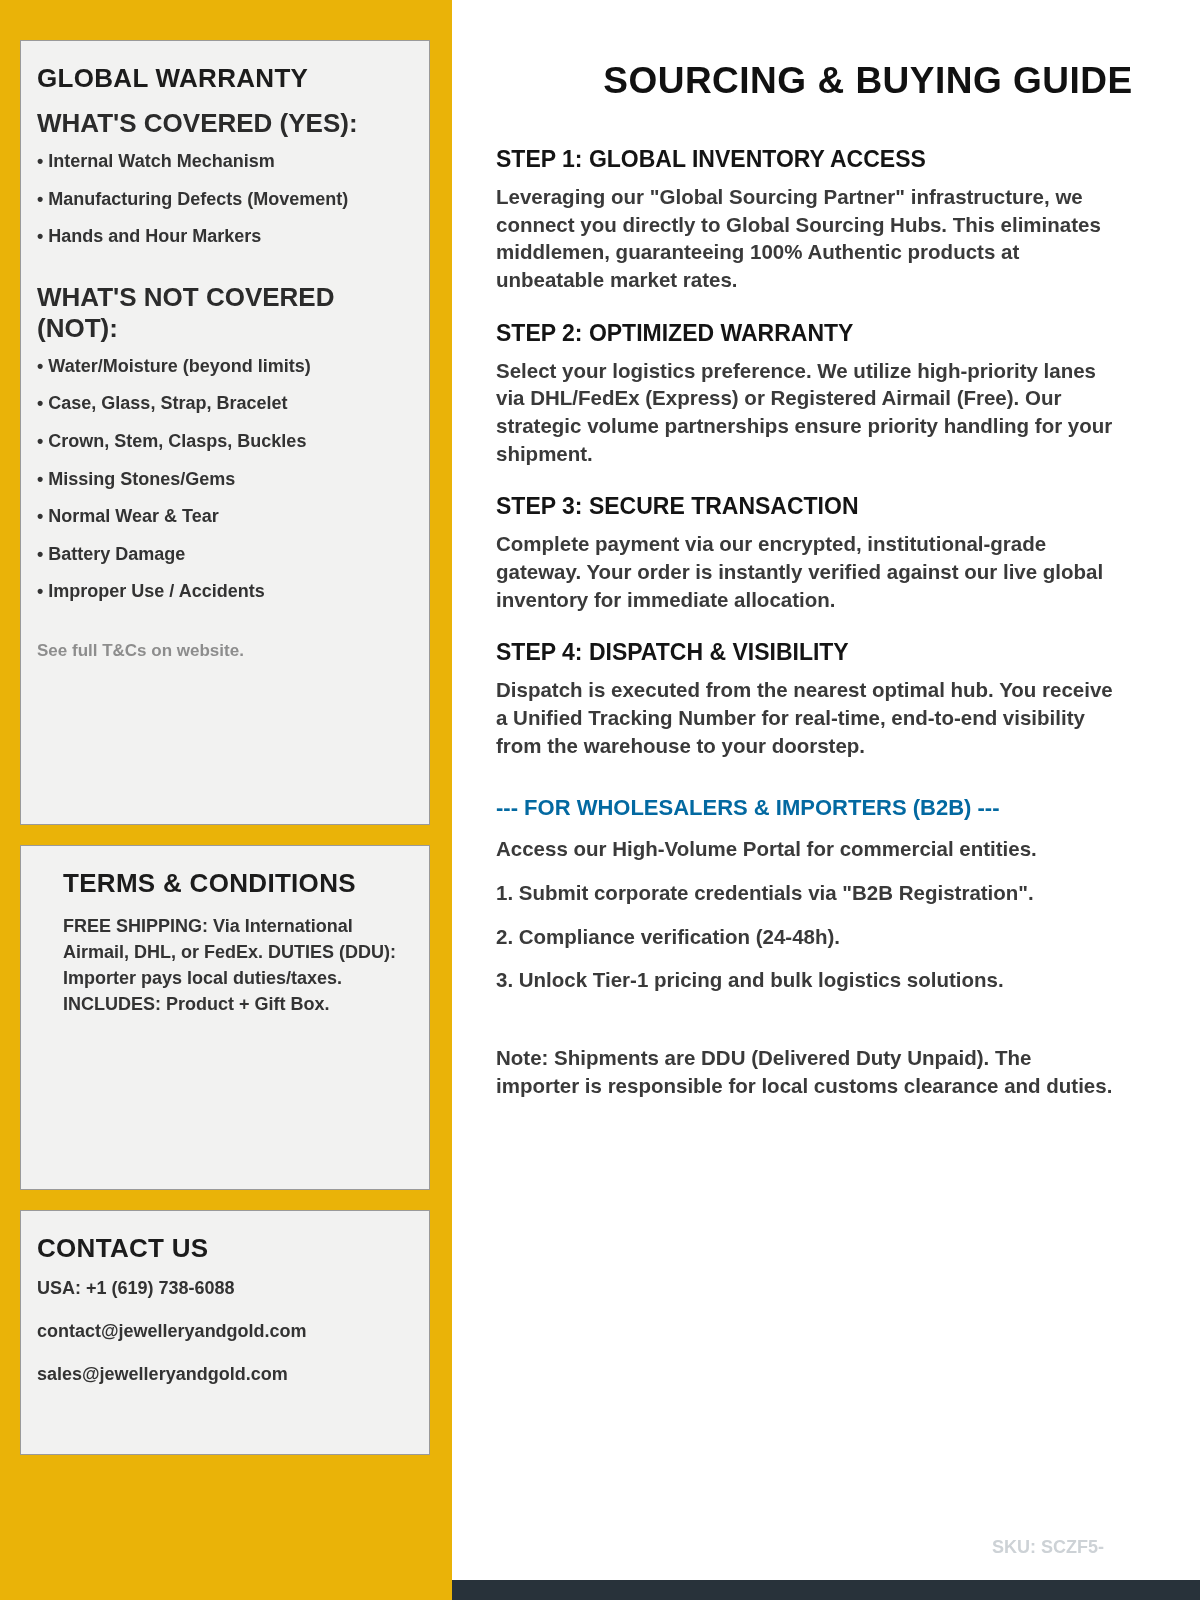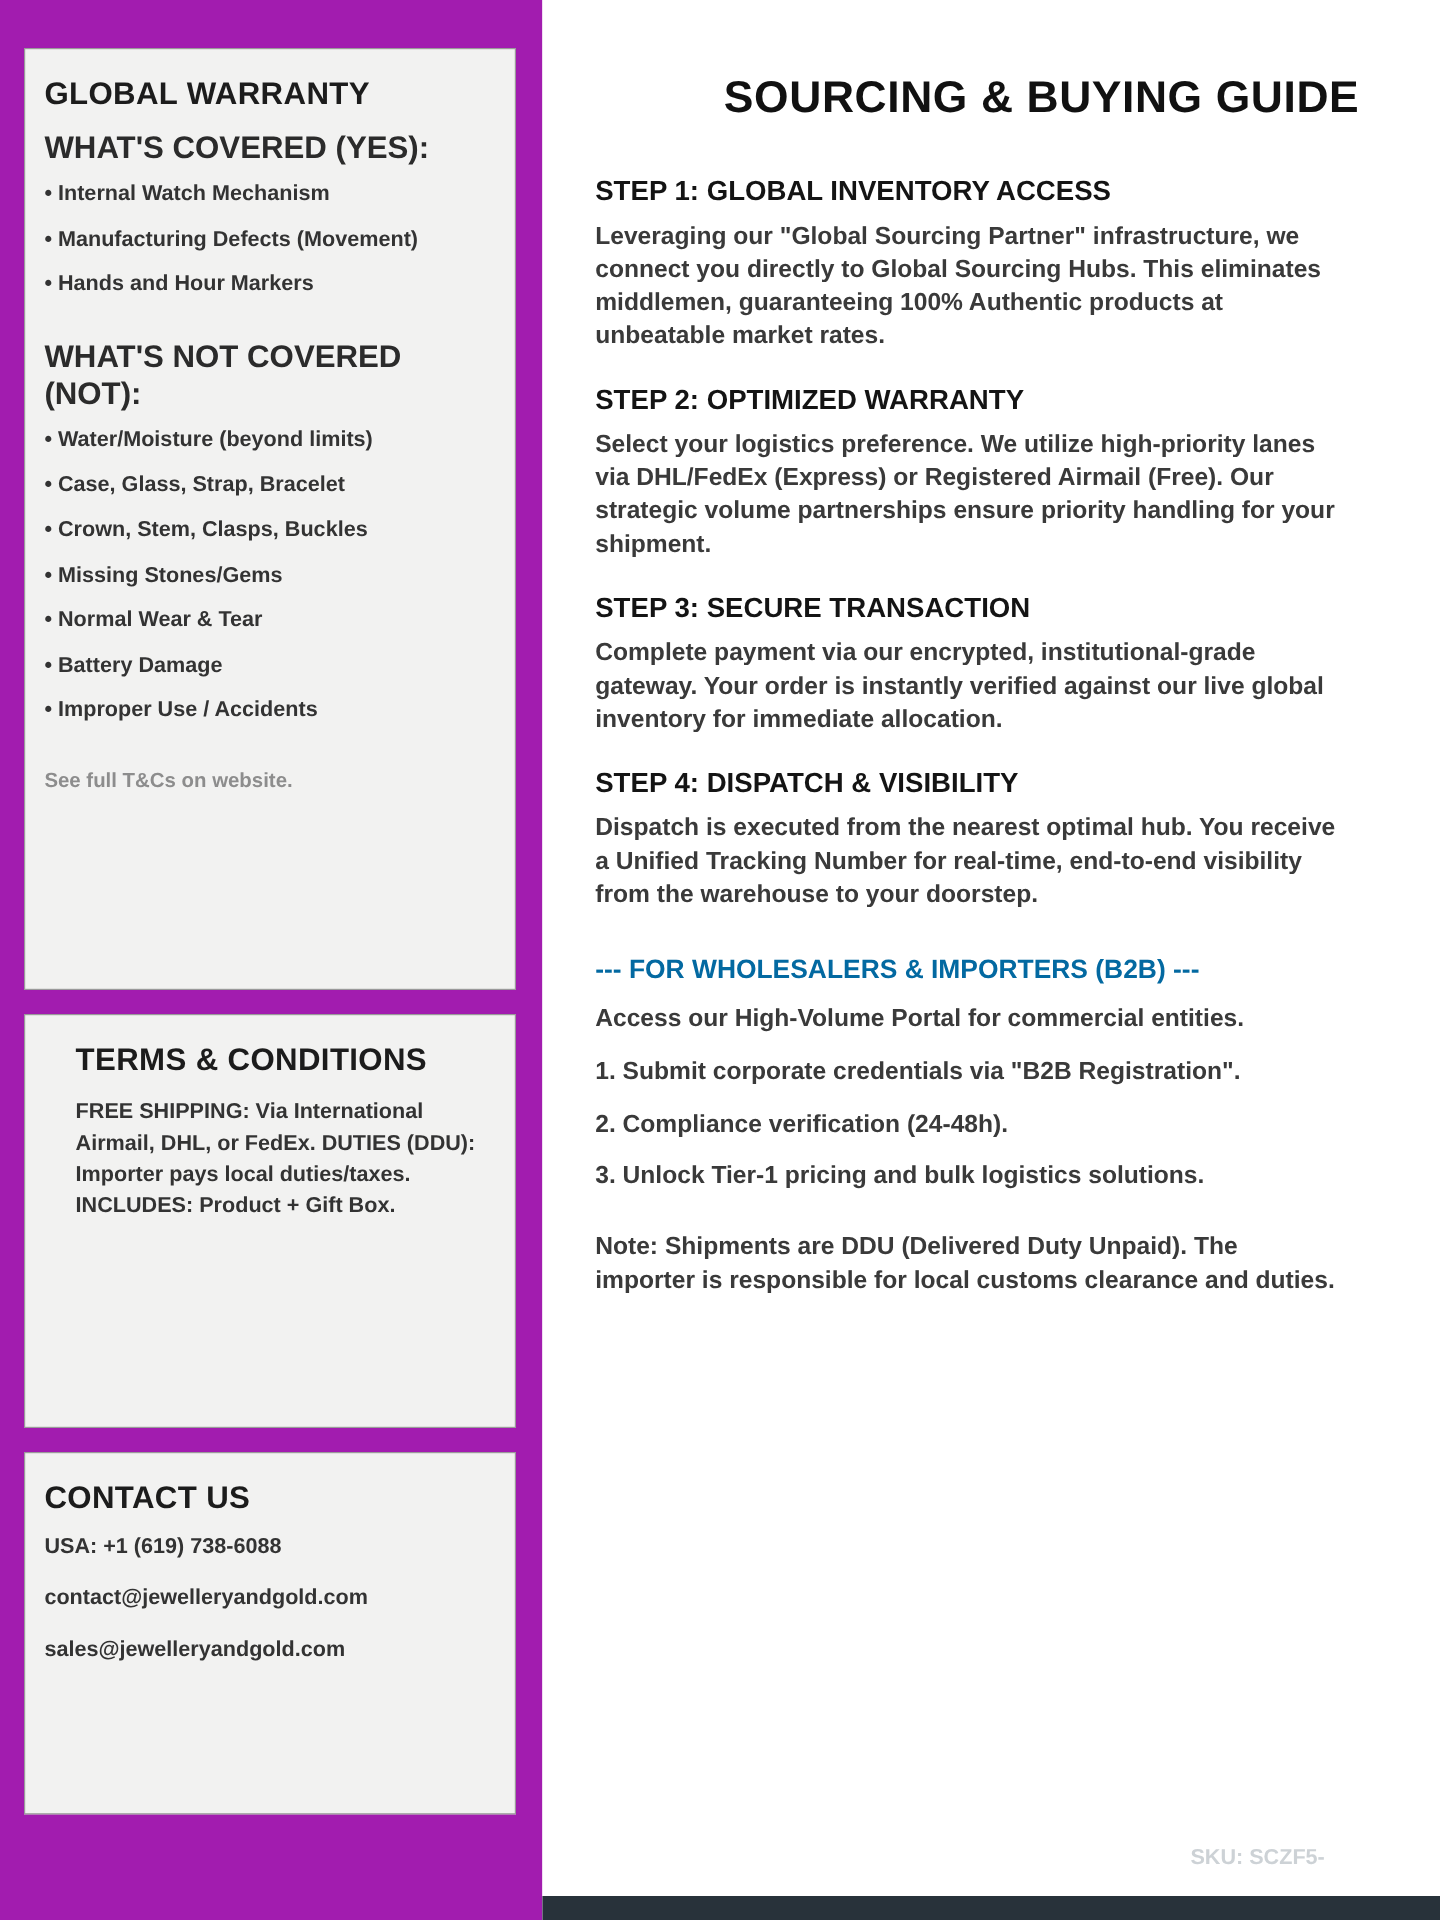--- a/index.html
+++ b/index.html
@@ -14,32 +14,32 @@
     width: 1200px;
     height: 1600px;
     background: #ffffff;
     overflow: hidden;
   }
   
   .sidebar {
     position: absolute;
     left: 0; top: 0;
     width: 452px; height: 1600px;
-    background: #a21caf;
+    background: #eab308;
     padding: 40px 22px 0 20px;
   }
   .side-box {
     border: 1px solid #9a9a9a;
     padding: 22px 16px 20px 16px;
     margin-bottom: 20px;
     background: #f2f2f1;
   }
   .box-warranty { height: 785px; }
   .box-terms { height: 345px; padding-left: 42px; }
-  .box-contact { height: 302px; }
+  .box-contact { height: 245px; }
   .side-title {
     font-size: 26px;
     font-weight: 800;
     color: #1c1c1c;
     letter-spacing: 0.3px;
     margin-bottom: 14px;
   }
   .side-subhead {
     font-size: 26px;
     font-weight: 700;
@@ -114,21 +114,21 @@
     margin: 36px 0 14px 0;
   }
   .b2b-para {
     font-size: 20.5px;
     font-weight: 700;
     color: #3a3a3a;
     line-height: 1.35;
     max-width: 620px;
     margin-bottom: 16px;
   }
-  .b2b-note { margin-top: 31px; }
+  .b2b-note { margin-top: 50px; }
   .sku {
     position: absolute;
     right: 96px;
     bottom: 42px;
     font-size: 18px;
     font-weight: 700;
     color: #cdd2d6;
   }
   .footer-bar {
     position: absolute;

